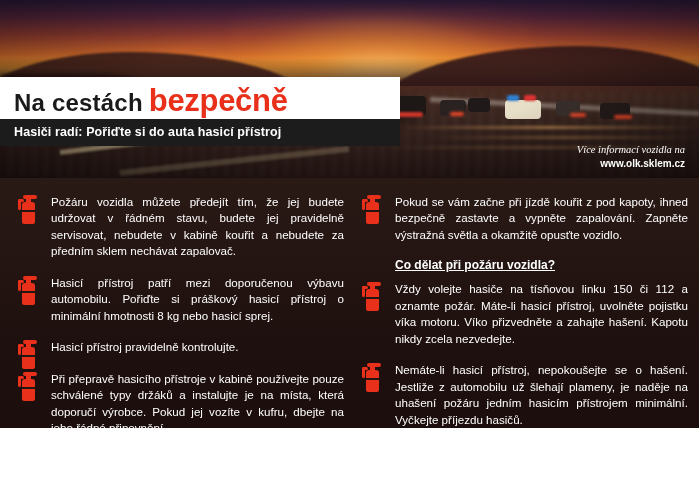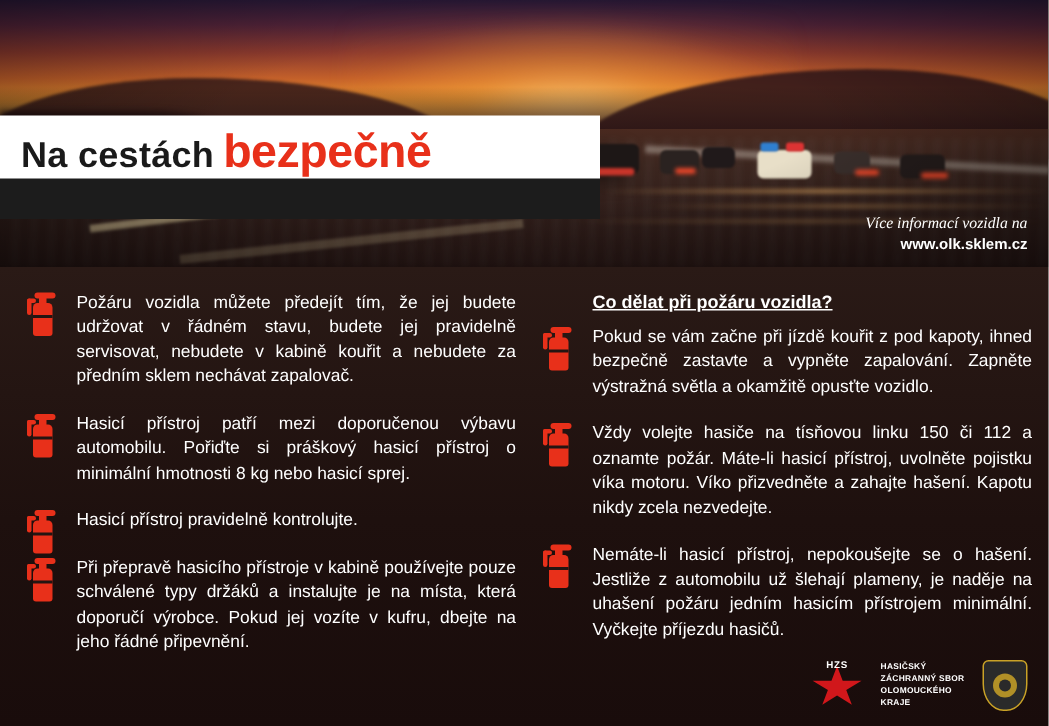--- a/index.html
+++ b/index.html
@@ -7,21 +7,21 @@
     margin: 0;
     padding: 0;
     background: #ffffff;
   }
   body {
     font-family: "Liberation Sans", sans-serif;
   }
   .poster {
     position: relative;
     width: 699px;
-    height: 484px;
+    height: 428px;
     overflow: hidden;
     background: #1a0d08;
   }
 
   
   .photo {
     position: absolute;
     left: 0; top: 0;
     width: 699px;
     height: 178px;
@@ -403,20 +403,21 @@
     <div class="streak s2"></div>
     <div class="streak s3"></div>
     <div class="photo-vignette"></div>
   </div>
 
   <div class="title-block">
     <div class="title-line1">
       <span class="title-main">Na cestách</span><span class="title-accent">bezpečně</span>
     </div>
     <div class="title-sub-bar"></div>
+    <div class="title-sub">Hasiči radí: Pořiďte si do auta hasicí přístroj</div>
   </div>
 
   <div class="webinfo">
     <div class="l1">Více informací vozidla na</div>
     <div class="l2">www.olk.sklem.cz</div>
   </div>
 
   <div class="body-area">
 
     <div class="col col-left">
@@ -466,34 +467,34 @@
             <span class="hose"></span>
             <span class="hose2"></span>
         </span>
         <p>Při přepravě hasicího přístroje v kabině používejte pouze schválené typy držáků a instalujte je na místa, která doporučí výrobce. Pokud jej vozíte v kufru, dbejte na jeho řádné připevnění.</p>
       </div>
 
     </div>
 
     <div class="col col-right">
 
+      <div class="para">
+        <span class="ext">
+          <span class="handle"></span>
+            <span class="neck"></span>
+            <span class="body-b"></span>
+            <span class="band"></span>
+            <span class="hose"></span>
+            <span class="hose2"></span>
+        </span>
+        <p>Pokud se vám začne při jízdě kouřit z pod kapoty, ihned bezpečně zastavte a vypněte zapalování. Zapněte výstražná světla a okamžitě opusťte vozidlo.</p>
+      </div>
+
       <div class="para no-bullet" style="margin-bottom:0;">
         <div class="rh">Co dělat při požáru vozidla?</div>
-      </div>
-
-      <div class="para">
-        <span class="ext">
-          <span class="handle"></span>
-            <span class="neck"></span>
-            <span class="body-b"></span>
-            <span class="band"></span>
-            <span class="hose"></span>
-            <span class="hose2"></span>
-        </span>
-        <p>Pokud se vám začne při jízdě kouřit z pod kapoty, ihned bezpečně zastavte a vypněte zapalování. Zapněte výstražná světla a okamžitě opusťte vozidlo.</p>
       </div>
 
       <div class="para">
         <span class="ext">
           <span class="handle"></span>
             <span class="neck"></span>
             <span class="body-b"></span>
             <span class="band"></span>
             <span class="hose"></span>
             <span class="hose2"></span>

